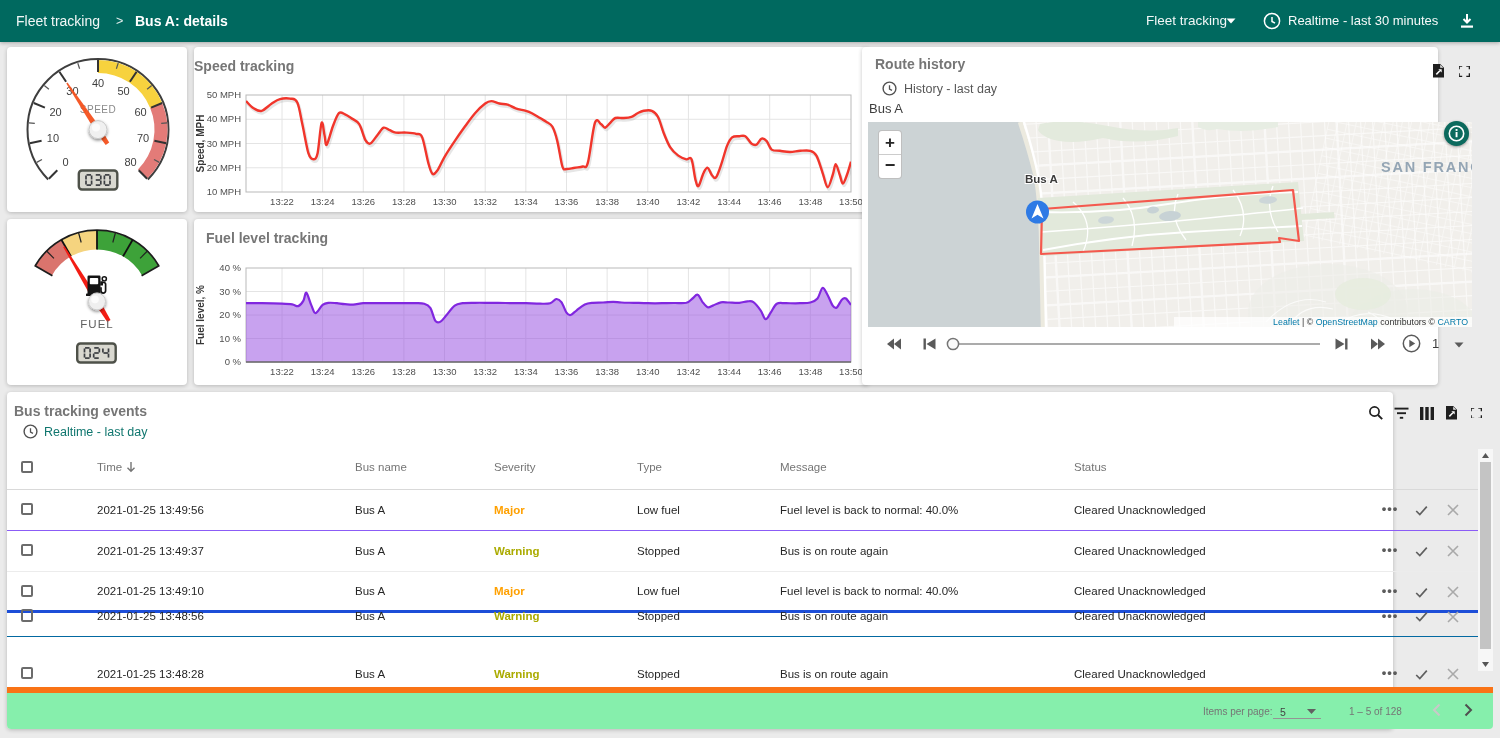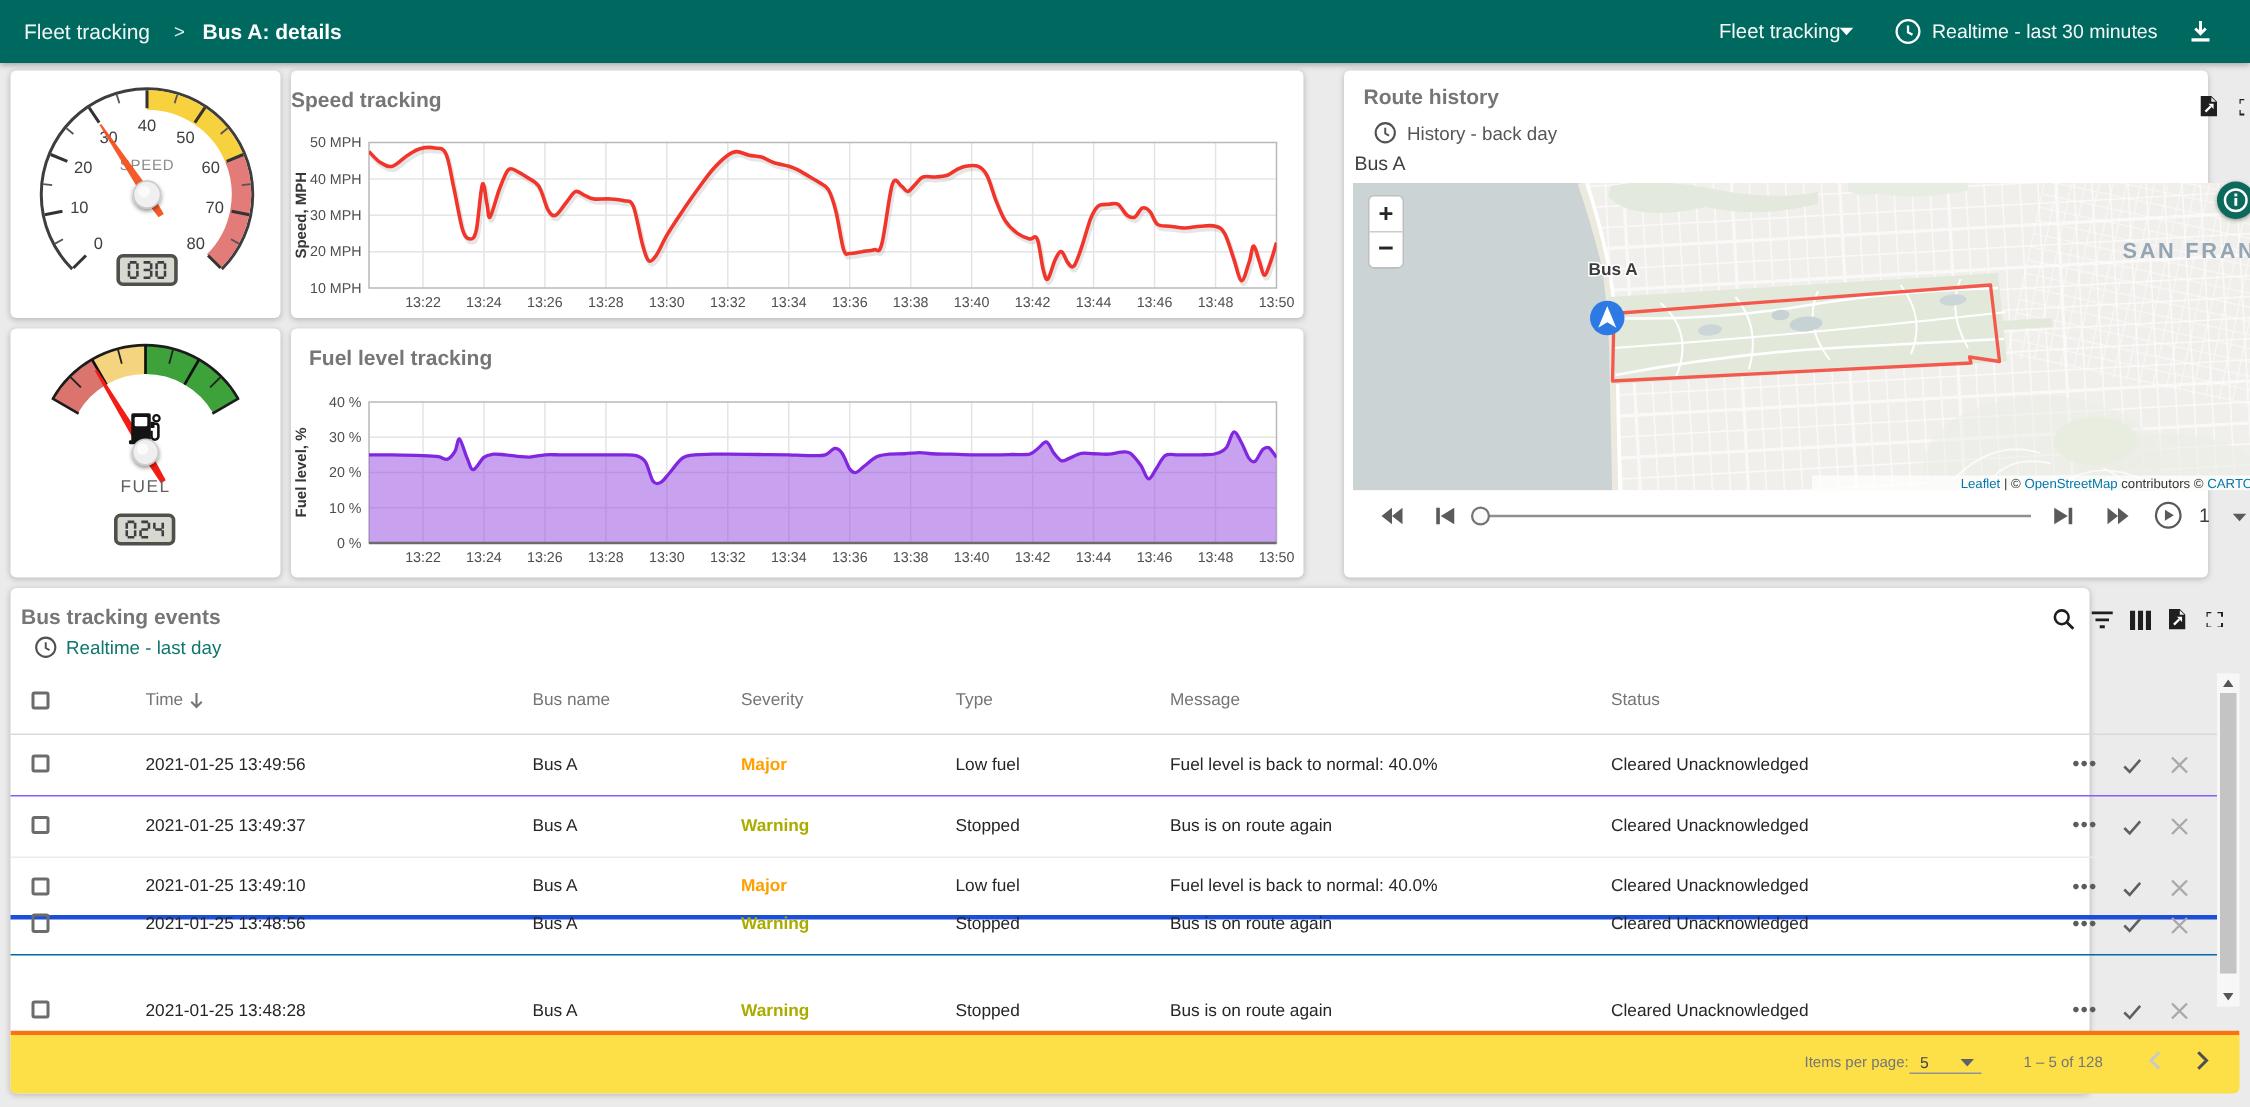--- a/index.html
+++ b/index.html
@@ -255,35 +255,35 @@
 <rect x="52.0" y="49" width="605.0" height="94" fill="none" stroke="#b9b9b9" stroke-width="1"></rect>
 <g clip-path="url(#fpc)">
           <path d="M52.0,84.2C54.6,84.2 61.7,84.2 67.7,84.2C73.7,84.3 82.9,84.5 88.0,84.7C93.1,84.9 95.5,85.0 98.2,85.4C100.9,85.8 102.4,87.7 104.3,87.1C106.1,86.5 108.0,84.1 109.3,81.9C110.7,79.7 111.0,72.9 112.4,73.7C113.7,74.5 115.9,83.2 117.5,86.6C119.0,90.0 119.7,94.2 121.5,94.1C123.4,94.0 126.4,87.6 128.6,85.9C130.8,84.2 132.4,84.1 134.7,83.8C137.1,83.5 140.2,84.0 142.9,84.2C145.6,84.5 148.3,85.0 151.0,85.2C153.7,85.4 156.1,85.8 159.1,85.7C162.2,85.5 165.9,84.5 169.3,84.2C172.7,84.0 176.1,84.2 179.4,84.2C182.8,84.2 186.2,84.2 189.6,84.2C193.0,84.2 196.4,84.2 199.8,84.2C203.2,84.2 206.5,84.2 209.9,84.2C213.3,84.2 216.7,84.2 220.1,84.2C223.5,84.3 227.5,83.9 230.2,84.7C233.0,85.5 234.5,86.1 236.3,88.9C238.2,91.8 239.7,99.6 241.4,101.9C243.1,104.1 244.6,103.6 246.5,102.6C248.4,101.6 250.2,98.7 252.6,96.0C255.0,93.3 258.0,88.6 260.7,86.6C263.4,84.6 265.5,84.7 268.9,84.2C272.2,83.8 277.3,83.9 281.0,83.8C284.8,83.7 286.1,83.7 291.2,83.8C296.3,83.8 304.8,83.9 311.5,84.0C318.3,84.1 326.1,84.1 331.9,84.2C337.6,84.4 342.0,84.7 346.1,84.7C350.1,84.7 353.5,85.0 356.2,84.2C358.9,83.5 360.5,80.2 362.3,80.0C364.2,79.8 365.7,80.8 367.4,83.1C369.1,85.3 371.0,91.5 372.5,93.7C374.0,95.8 374.9,96.4 376.6,96.0C378.3,95.6 380.3,93.1 382.7,91.3C385.0,89.5 388.1,86.7 390.8,85.4C393.5,84.2 395.9,84.1 398.9,83.8C402.0,83.5 405.7,83.7 409.1,83.5C412.5,83.4 416.2,82.8 419.2,82.8C422.3,82.8 424.0,83.4 427.4,83.5C430.7,83.7 435.2,83.7 439.6,83.8C444.0,83.9 449.0,84.2 453.8,84.2C458.5,84.3 463.6,84.3 468.0,84.2C472.4,84.2 476.1,84.1 480.2,84.0C484.3,83.9 489.3,84.5 492.4,83.8C495.4,83.0 496.6,80.9 498.5,79.5C500.3,78.2 501.9,75.0 503.6,75.6C505.3,76.1 507.0,81.0 508.6,83.1C510.3,85.2 512.0,87.7 513.7,88.2C515.4,88.8 516.6,87.4 518.8,86.6C521.0,85.8 524.2,83.8 526.9,83.3C529.6,82.8 532.0,83.5 535.1,83.5C538.1,83.6 542.2,84.0 545.2,83.8C548.3,83.6 551.0,82.5 553.4,82.4C555.7,82.3 557.2,81.6 559.4,83.1C561.6,84.6 564.5,88.4 566.6,91.3C568.6,94.2 569.9,99.8 571.6,100.2C573.3,100.6 574.9,96.2 576.7,93.7C578.6,91.1 580.3,86.3 582.8,84.7C585.4,83.2 588.1,84.3 592.0,84.2C595.9,84.2 602.1,84.4 606.2,84.2C610.2,84.1 613.5,84.3 616.3,83.5C619.2,82.8 621.4,82.0 623.5,79.5C625.5,77.1 626.8,69.6 628.5,69.0C630.2,68.4 631.9,73.1 633.6,76.0C635.3,79.0 637.2,84.5 638.7,86.6C640.2,88.7 641.2,89.5 642.8,88.5C644.3,87.5 646.3,82.2 647.8,80.7C649.4,79.2 650.4,78.7 651.9,79.5C653.4,80.4 656.1,84.8 657.0,85.9L657,143L52,143Z" fill="#9245e0" opacity="0.5"></path>
           <path d="M52.0,84.2C54.6,84.2 61.7,84.2 67.7,84.2C73.7,84.3 82.9,84.5 88.0,84.7C93.1,84.9 95.5,85.0 98.2,85.4C100.9,85.8 102.4,87.7 104.3,87.1C106.1,86.5 108.0,84.1 109.3,81.9C110.7,79.7 111.0,72.9 112.4,73.7C113.7,74.5 115.9,83.2 117.5,86.6C119.0,90.0 119.7,94.2 121.5,94.1C123.4,94.0 126.4,87.6 128.6,85.9C130.8,84.2 132.4,84.1 134.7,83.8C137.1,83.5 140.2,84.0 142.9,84.2C145.6,84.5 148.3,85.0 151.0,85.2C153.7,85.4 156.1,85.8 159.1,85.7C162.2,85.5 165.9,84.5 169.3,84.2C172.7,84.0 176.1,84.2 179.4,84.2C182.8,84.2 186.2,84.2 189.6,84.2C193.0,84.2 196.4,84.2 199.8,84.2C203.2,84.2 206.5,84.2 209.9,84.2C213.3,84.2 216.7,84.2 220.1,84.2C223.5,84.3 227.5,83.9 230.2,84.7C233.0,85.5 234.5,86.1 236.3,88.9C238.2,91.8 239.7,99.6 241.4,101.9C243.1,104.1 244.6,103.6 246.5,102.6C248.4,101.6 250.2,98.7 252.6,96.0C255.0,93.3 258.0,88.6 260.7,86.6C263.4,84.6 265.5,84.7 268.9,84.2C272.2,83.8 277.3,83.9 281.0,83.8C284.8,83.7 286.1,83.7 291.2,83.8C296.3,83.8 304.8,83.9 311.5,84.0C318.3,84.1 326.1,84.1 331.9,84.2C337.6,84.4 342.0,84.7 346.1,84.7C350.1,84.7 353.5,85.0 356.2,84.2C358.9,83.5 360.5,80.2 362.3,80.0C364.2,79.8 365.7,80.8 367.4,83.1C369.1,85.3 371.0,91.5 372.5,93.7C374.0,95.8 374.9,96.4 376.6,96.0C378.3,95.6 380.3,93.1 382.7,91.3C385.0,89.5 388.1,86.7 390.8,85.4C393.5,84.2 395.9,84.1 398.9,83.8C402.0,83.5 405.7,83.7 409.1,83.5C412.5,83.4 416.2,82.8 419.2,82.8C422.3,82.8 424.0,83.4 427.4,83.5C430.7,83.7 435.2,83.7 439.6,83.8C444.0,83.9 449.0,84.2 453.8,84.2C458.5,84.3 463.6,84.3 468.0,84.2C472.4,84.2 476.1,84.1 480.2,84.0C484.3,83.9 489.3,84.5 492.4,83.8C495.4,83.0 496.6,80.9 498.5,79.5C500.3,78.2 501.9,75.0 503.6,75.6C505.3,76.1 507.0,81.0 508.6,83.1C510.3,85.2 512.0,87.7 513.7,88.2C515.4,88.8 516.6,87.4 518.8,86.6C521.0,85.8 524.2,83.8 526.9,83.3C529.6,82.8 532.0,83.5 535.1,83.5C538.1,83.6 542.2,84.0 545.2,83.8C548.3,83.6 551.0,82.5 553.4,82.4C555.7,82.3 557.2,81.6 559.4,83.1C561.6,84.6 564.5,88.4 566.6,91.3C568.6,94.2 569.9,99.8 571.6,100.2C573.3,100.6 574.9,96.2 576.7,93.7C578.6,91.1 580.3,86.3 582.8,84.7C585.4,83.2 588.1,84.3 592.0,84.2C595.9,84.2 602.1,84.4 606.2,84.2C610.2,84.1 613.5,84.3 616.3,83.5C619.2,82.8 621.4,82.0 623.5,79.5C625.5,77.1 626.8,69.6 628.5,69.0C630.2,68.4 631.9,73.1 633.6,76.0C635.3,79.0 637.2,84.5 638.7,86.6C640.2,88.7 641.2,89.5 642.8,88.5C644.3,87.5 646.3,82.2 647.8,80.7C649.4,79.2 650.4,78.7 651.9,79.5C653.4,80.4 656.1,84.8 657.0,85.9" fill="none" stroke="#8127df" stroke-width="2.2" stroke-linejoin="round"></path>
         </g>
 <line x1="52" y1="143" x2="657" y2="143" stroke="#6b6b6b" stroke-width="1.6"></line>
 <text x="10" y="96.0" text-anchor="middle" font-size="10" font-weight="bold" fill="#373737" transform="rotate(-90 10 96.0)">Fuel level, %</text>
 </svg></div>
 </div>
 
-<div class="card" style="left:896px;top:47px;width:576px;height:338px">
+<div class="card" style="left:862px;top:47px;width:576px;height:338px">
   <div class="wtitle" style="position:absolute;left:13px;top:9px">Route history</div>
   <svg style="position:absolute;left:571px;top:17px" width="11.0" height="13.5" viewBox="0 0 11 13.5">
       <path d="M0,0 L7.2,0 L11,3.8 L11,13.5 L0,13.5 Z M7.2,0.8 L7.2,3.8 L10.3,3.8 Z" fill="#1f1f1f" fill-rule="evenodd"></path>
       <line x1="3.3" y1="10.4" x2="6.9" y2="6.8" stroke="#fff" stroke-width="1.5"></line>
       <polygon points="5.3,5.2 8.7,5.2 8.7,8.6" fill="#fff"></polygon>
     </svg>
   <svg style="position:absolute;left:597px;top:19px" width="10.5" height="10.5" viewBox="0 0 10.5 10.5">
       <path d="M0,3.2 L0,0 L3.2,0 M7.3,0 L10.5,0 L10.5,3.2 M10.5,7.3 L10.5,10.5 L7.3,10.5 M3.2,10.5 L0,10.5 L0,7.3" fill="none" stroke="#1f1f1f" stroke-width="1.6"></path>
     </svg>
   <svg style="position:absolute;left:20px;top:34px" width="15" height="15" viewBox="0 0 15 15">
       <circle cx="7.5" cy="7.5" r="6.4" fill="none" stroke="#515151" stroke-width="1.4"></circle>
       <path d="M7.5 4.2 L7.5 8 L10 9.4" fill="none" stroke="#515151" stroke-width="1.3"></path>
     </svg>
-  <div style="position:absolute;left:42px;top:35px;font-size:12.5px;color:#565656">History - back day</div>
+  <div style="position:absolute;left:42px;top:35px;font-size:12.5px;color:#565656">History - last day</div>
   <div style="position:absolute;left:7px;top:54px;font-size:13px;color:#3e3e3e">Bus A</div>
   <div style="position:absolute;left:6px;top:75px;width:604px;height:205px;overflow:hidden"><svg width="604" height="205" viewBox="0 0 604 205" font-family="Liberation Sans, sans-serif">
         <rect x="0" y="0" width="604" height="205" fill="#f1efeb"></rect>
         <g transform="rotate(-3.2 380 100)" opacity="0.62">
           <line x1="150" y1="-30" x2="150" y2="235" stroke="#ffffff" stroke-width="1.1"></line>
           <line x1="162" y1="-30" x2="162" y2="235" stroke="#ffffff" stroke-width="1.1"></line>
           <line x1="174" y1="-30" x2="174" y2="235" stroke="#ffffff" stroke-width="1.1"></line>
           <line x1="186" y1="-30" x2="186" y2="235" stroke="#ffffff" stroke-width="1.1"></line>
           <line x1="198" y1="-30" x2="198" y2="235" stroke="#ffffff" stroke-width="1.1"></line>
           <line x1="210" y1="-30" x2="210" y2="235" stroke="#ffffff" stroke-width="1.1"></line>
@@ -607,21 +607,21 @@
   <div style="position:absolute;left:1471px;top:57px;width:15px;height:222px;background:#f7f7f7">
     <svg style="position:absolute;left:4px;top:4px" width="7" height="5" viewBox="0 0 7 5">
         <polygon points="3.5,0 7,5 0,5" fill="#555"></polygon>
       </svg>
     <div style="position:absolute;left:2px;top:13px;width:11px;height:187px;background:#c4c4c4"></div>
     <svg style="position:absolute;left:4px;top:213px" width="7" height="5" viewBox="0 0 7 5">
         <polygon points="0,0 7,0 3.5,5" fill="#555"></polygon>
       </svg>
   </div>
 
-  <div style="position:absolute;left:0;top:295px;width:1486px;height:42px;border-top:3px solid #f97316;background:#fde047;border-radius:0 0 4px 4px">
+  <div style="position:absolute;left:0;top:295px;width:1486px;height:42px;border-top:6px solid #f97316;background:#86efac;border-radius:0 0 4px 4px">
     <span style="position:absolute;left:1196px;top:13px;font-size:10px;color:#757575">Items per page:</span>
     <span style="position:absolute;left:1273px;top:13px;font-size:10.5px;color:#444">5</span>
     <svg style="position:absolute;left:1300px;top:16px" width="9" height="5" viewBox="0 0 9 5">
         <polygon points="0,0 9,0 4.5,5" fill="#616161"></polygon>
       </svg>
     <div style="position:absolute;left:1266px;top:25px;width:48px;border-bottom:1px solid #949494"></div>
     <span style="position:absolute;left:1342px;top:13px;font-size:10px;color:#757575">1 – 5 of 128</span>
     <svg style="position:absolute;left:1423px;top:9px" width="14" height="16" viewBox="0 0 14 16">
         <path d="M9.5 2.5 L4 8 L9.5 13.5" fill="none" stroke="#c9c9c9" stroke-width="2"></path>
       </svg>

